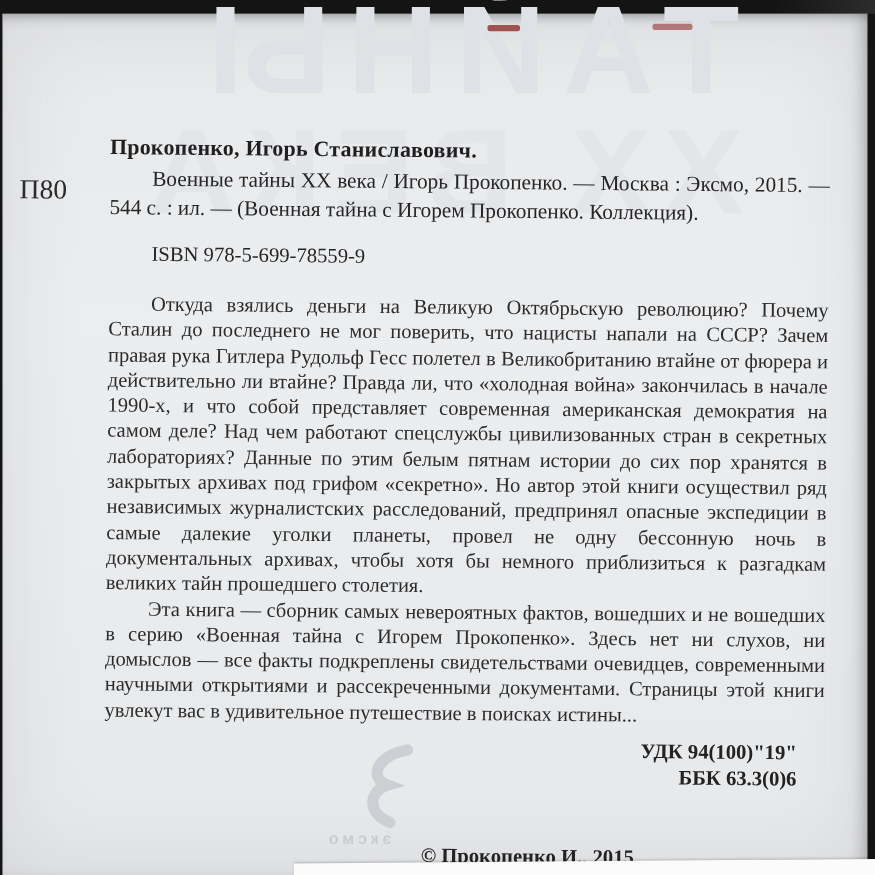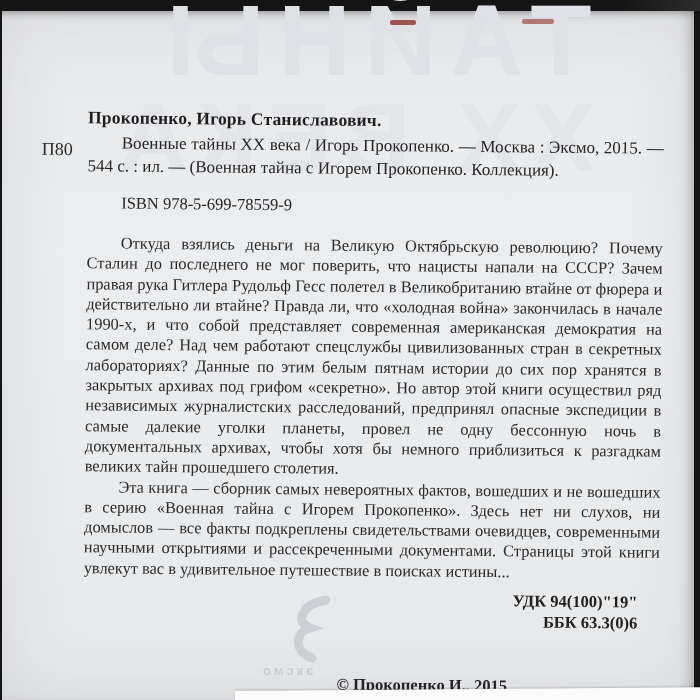--- a/index.html
+++ b/index.html
@@ -30,21 +30,21 @@
   .content{
     position:absolute;inset:0;z-index:3;
     transform:rotate(0.55deg);transform-origin:60px 110px;
     color:#262626;
   }
   .text-col{padding:0 30px 0 86px;}
   .author-heading{
     margin:0;padding-top:96px;font-size:17.5px;font-weight:bold;letter-spacing:.2px;color:#1f1f1f;
   }
   .lib-code{
-    position:absolute;left:40px;top:128px;font-size:18px;color:#2a2a2a;
+    position:absolute;left:14px;top:128px;font-size:22px;color:#2a2a2a;
   }
   .bib-entry{
     margin:3px 0 0 0;font-size:17px;line-height:23px;text-align:justify;text-indent:34px;color:#252525;
   }
   .isbn{
     margin:16px 0 0 34px;font-size:16.5px;color:#252525;
   }
   .annot{
     margin:0;font-size:16.4px;line-height:20.3px;text-align:justify;text-indent:34px;color:#2b2b2b;
   }

